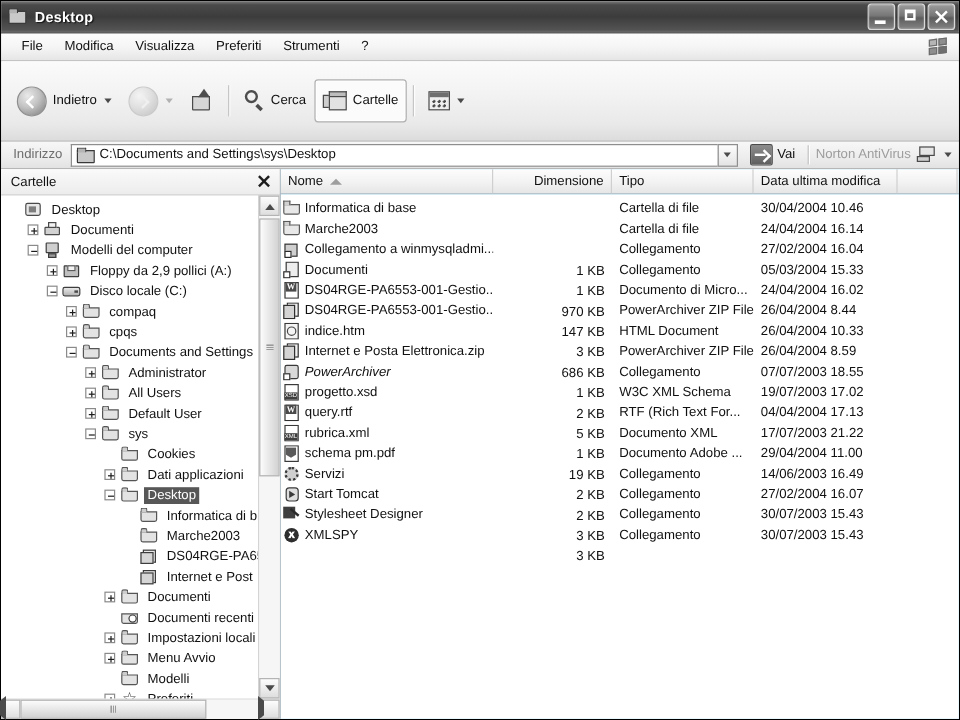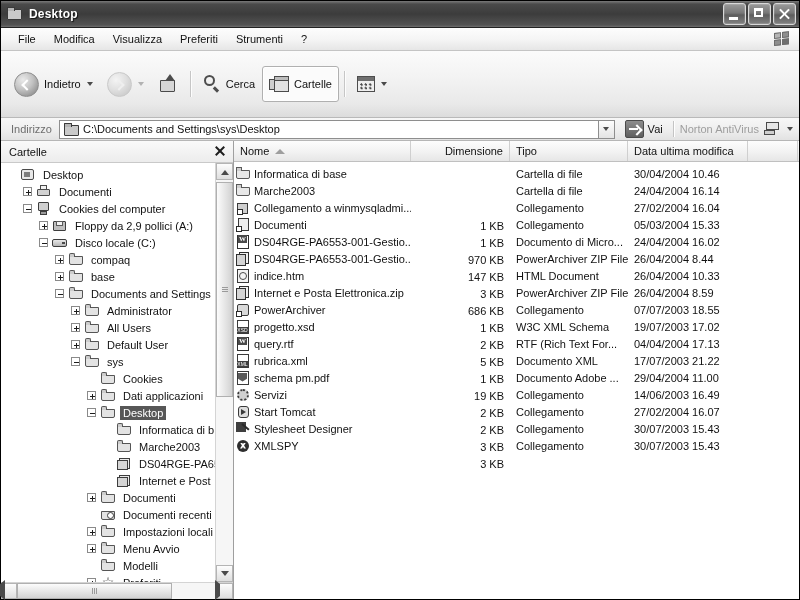--- a/index.html
+++ b/index.html
@@ -444,21 +444,21 @@
             <div class="trow">
               <span class="tw" style="width: 22px;"></span>
               <span class="pm plus"></span>
               <span class="ic ic-printer"></span>
               <span class="tlabel">Documenti</span>
             </div>
             <div class="trow">
               <span class="tw" style="width: 22px;"></span>
               <span class="pm minus"></span>
               <span class="ic ic-pc"></span>
-              <span class="tlabel">Cookies del computer</span>
+              <span class="tlabel">Modelli del computer</span>
             </div>
             <div class="trow">
               <span class="tw" style="width: 38px;"></span>
               <span class="pm plus"></span>
               <span class="ic ic-floppy"></span>
               <span class="tlabel">Floppy da 2,9 pollici (A:)</span>
             </div>
             <div class="trow">
               <span class="tw" style="width: 38px;"></span>
               <span class="pm minus"></span>
@@ -468,21 +468,21 @@
             <div class="trow">
               <span class="tw" style="width: 54px;"></span>
               <span class="pm plus"></span>
               <span class="tfolder"></span>
               <span class="tlabel">compaq</span>
             </div>
             <div class="trow">
               <span class="tw" style="width: 54px;"></span>
               <span class="pm plus"></span>
               <span class="tfolder"></span>
-              <span class="tlabel">base</span>
+              <span class="tlabel">cpqs</span>
             </div>
             <div class="trow">
               <span class="tw" style="width: 54px;"></span>
               <span class="pm minus"></span>
               <span class="tfolder"></span>
               <span class="tlabel">Documents and Settings</span>
             </div>
             <div class="trow">
               <span class="tw" style="width: 70px;"></span>
               <span class="pm plus"></span>
@@ -699,21 +699,21 @@
           <div class="frow">
             <div class="fc fname" style="flex: 0 0 177px; width: 177px;">
               <span class="fi fi-zip glyph"></span>
               <span>Internet e Posta Elettronica.zip</span>
             </div>
             <div class="fc r" style="flex: 0 0 99px; width: 99px;">686 KB</div>
             <div class="fc" style="flex: 0 0 118px; width: 118px;">PowerArchiver ZIP File</div>
             <div class="fc" style="flex: 0 0 120px; width: 120px;">26/04/2004 8.59</div>
           </div>
           <div class="frow">
-            <div class="fc fname" style="flex: 0 0 177px; width: 177px;">
+            <div class="fc fname" style="flex: 0 0 177px; width: 177px; font-style: italic;">
               <span class="fi fi-lnk glyph"></span>
               <span>PowerArchiver</span>
             </div>
             <div class="fc r" style="flex: 0 0 99px; width: 99px;">1 KB</div>
             <div class="fc" style="flex: 0 0 118px; width: 118px;">Collegamento</div>
             <div class="fc" style="flex: 0 0 120px; width: 120px;">07/07/2003 18.55</div>
           </div>
           <div class="frow">
             <div class="fc fname" style="flex: 0 0 177px; width: 177px;">
               <span class="fi fi-xsd glyph"></span>

